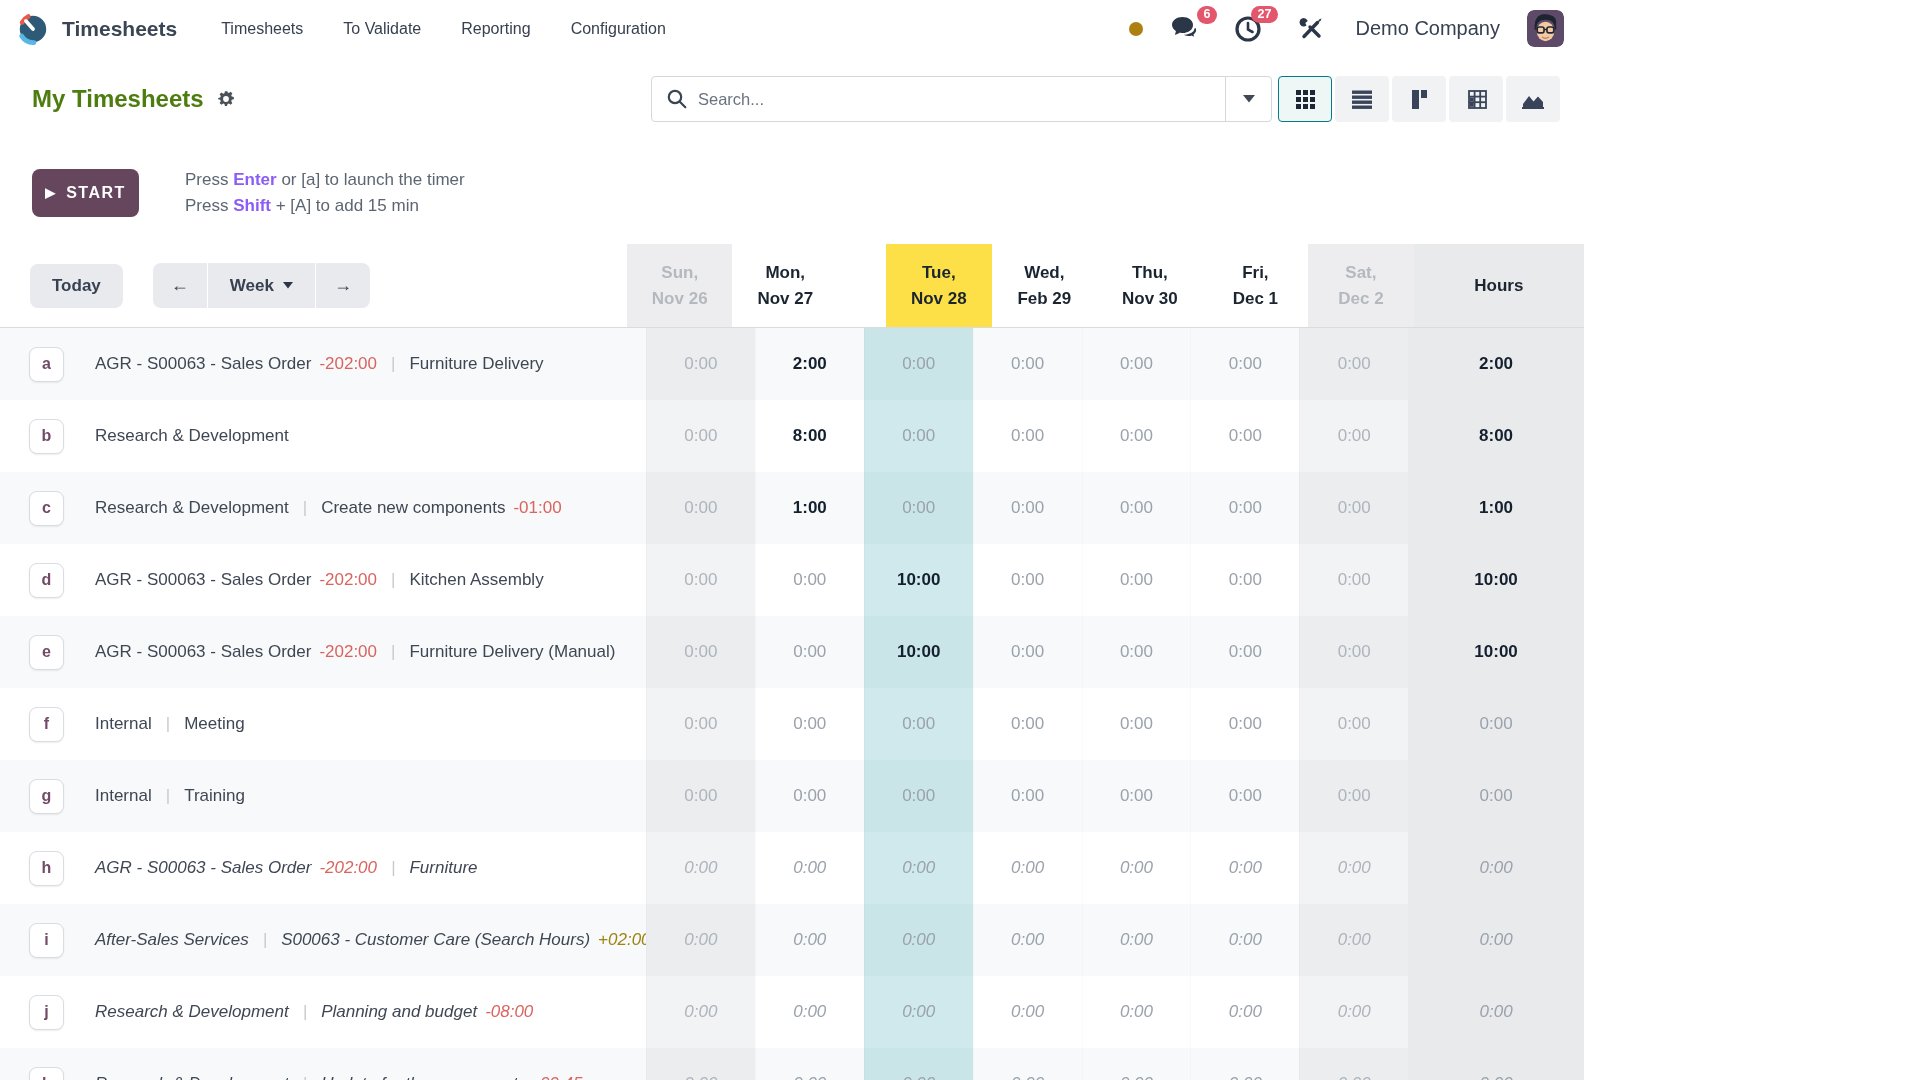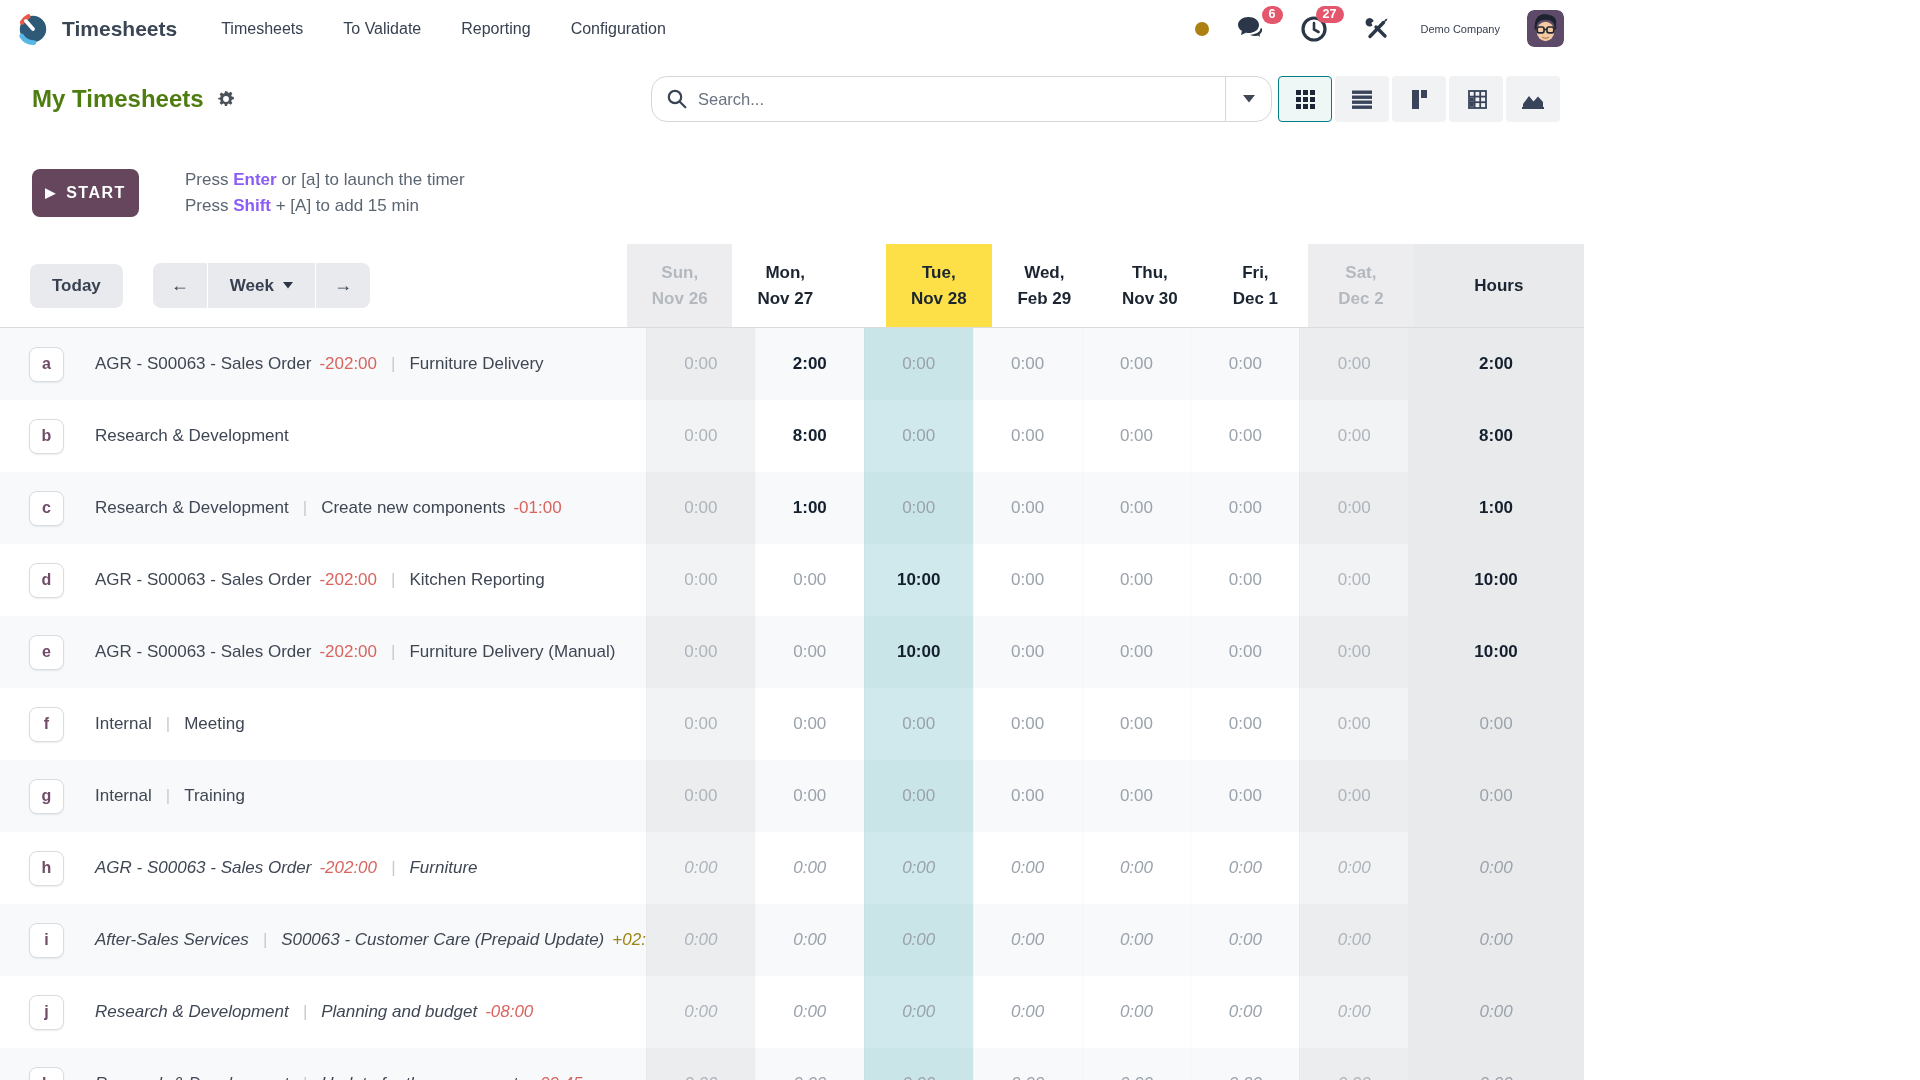--- a/index.html
+++ b/index.html
@@ -13,29 +13,29 @@
   
   .navbar { height: 57px; flex: 0 0 57px; display: flex; align-items: center; justify-content: space-between; padding: 0 20px 0 16px; background: #fff; }
   .nav-left { display: flex; align-items: center; }
   .brand { font-size: 21px; font-weight: 700; color: #3a4654; margin: 0 44px 0 12px; cursor: pointer; }
   .nav-menu { display: flex; align-items: center; }
   .nav-item { font-size: 16px; color: #374151; margin-right: 40px; cursor: pointer; }
   .nav-right { display: flex; align-items: center; gap: 27px; }
   .status-dot { width: 14px; height: 14px; border-radius: 50%; background: #ac8112; }
   .icon-wrap { position: relative; cursor: pointer; display: flex; align-items: center; }
   .count-badge { position: absolute; top: -9px; right: -16px; background: #e4566c; color: #fff; font-size: 12.5px; font-weight: 700; border-radius: 11px; padding: 2px 7px 3px; line-height: 1; }
-  .company { font-size: 11px; color: #374151; cursor: pointer; margin-left: 4px; }
+  .company { font-size: 20px; color: #374151; cursor: pointer; margin-left: 4px; }
   .avatar { width: 37px; height: 37px; border-radius: 7px; overflow: hidden; cursor: pointer; }
 
   
   .control { height: 84px; flex: 0 0 84px; position: relative; display: flex; align-items: center; justify-content: space-between; padding: 0 24px 0 32px; background: #fff; }
   .cp-title-wrap { display: flex; align-items: center; gap: 13px; }
   .cp-title { font-size: 24px; color: #4d7c0f; font-weight: 700; }
   .gear-btn { cursor: pointer; display: flex; align-items: center; }
-  .searchbar { position: absolute; left: 651px; top: 50%; transform: translateY(-50%); width: 621px; height: 46px; border: 1px solid #d4d7dc; border-radius: 16px; background: #fff; display: flex; align-items: center; }
+  .searchbar { position: absolute; left: 651px; top: 50%; transform: translateY(-50%); width: 621px; height: 46px; border: 1px solid #d4d7dc; border-radius: 4px; background: #fff; display: flex; align-items: center; }
   .search-icon { margin: 0 10px 0 14px; display: flex; }
   .searchbar input { flex: 1; border: none; outline: none; font-size: 16.5px; color: #374151; font-family: "Liberation Sans", sans-serif; background: transparent; }
   .searchbar input::placeholder { color: #6a7380; }
   .search-caret { width: 46px; align-self: stretch; border-left: 1px solid #d4d7dc; display: flex; align-items: center; justify-content: center; cursor: pointer; }
   .views { display: flex; gap: 3px; }
   .view-btn { width: 54px; height: 46px; background: #f1f2f4; border: 1px solid transparent; border-radius: 4px; display: flex; align-items: center; justify-content: center; cursor: pointer; }
   .view-btn.active { background: #eef6f6; border-color: #017e84; }
 
   
   .timer { height: 103px; flex: 0 0 103px; display: flex; align-items: center; padding: 0 32px; gap: 46px; background: #fff; }
@@ -341,21 +341,21 @@
           <div class="g-cell today zero">0:00</div>
           <div class="g-cell normal zero">0:00</div>
           <div class="g-cell normal zero">0:00</div>
           <div class="g-cell normal zero">0:00</div>
           <div class="g-cell weekend zero">0:00</div>
           <div class="g-total filled">1:00</div>
         </div>
         <div class="g-row even">
           <div class="g-label">
             <span class="key-badge">d</span>
-            <span class="rowtext"><span class="proj">AGR - S00063 - Sales Order</span><span class="ot-neg">-202:00</span><span class="sep">|</span><span class="task">Kitchen Reporting</span></span>
+            <span class="rowtext"><span class="proj">AGR - S00063 - Sales Order</span><span class="ot-neg">-202:00</span><span class="sep">|</span><span class="task">Kitchen Assembly</span></span>
           </div>
           <div class="g-cell weekend zero">0:00</div>
           <div class="g-cell normal zero">0:00</div>
           <div class="g-cell today filled">10:00</div>
           <div class="g-cell normal zero">0:00</div>
           <div class="g-cell normal zero">0:00</div>
           <div class="g-cell normal zero">0:00</div>
           <div class="g-cell weekend zero">0:00</div>
           <div class="g-total filled">10:00</div>
         </div>
@@ -411,21 +411,21 @@
           <div class="g-cell today zero">0:00</div>
           <div class="g-cell normal zero">0:00</div>
           <div class="g-cell normal zero">0:00</div>
           <div class="g-cell normal zero">0:00</div>
           <div class="g-cell weekend zero">0:00</div>
           <div class="g-total zero">0:00</div>
         </div>
         <div class="g-row odd italic">
           <div class="g-label">
             <span class="key-badge">i</span>
-            <span class="rowtext"><span class="proj">After-Sales Services</span><span class="sep">|</span><span class="task">S00063 - Customer Care (Prepaid Update)</span><span class="ot-pos">+02:00</span></span>
+            <span class="rowtext"><span class="proj">After-Sales Services</span><span class="sep">|</span><span class="task">S00063 - Customer Care (Search Hours)</span><span class="ot-pos">+02:00</span></span>
           </div>
           <div class="g-cell weekend zero">0:00</div>
           <div class="g-cell normal zero">0:00</div>
           <div class="g-cell today zero">0:00</div>
           <div class="g-cell normal zero">0:00</div>
           <div class="g-cell normal zero">0:00</div>
           <div class="g-cell normal zero">0:00</div>
           <div class="g-cell weekend zero">0:00</div>
           <div class="g-total zero">0:00</div>
         </div>

